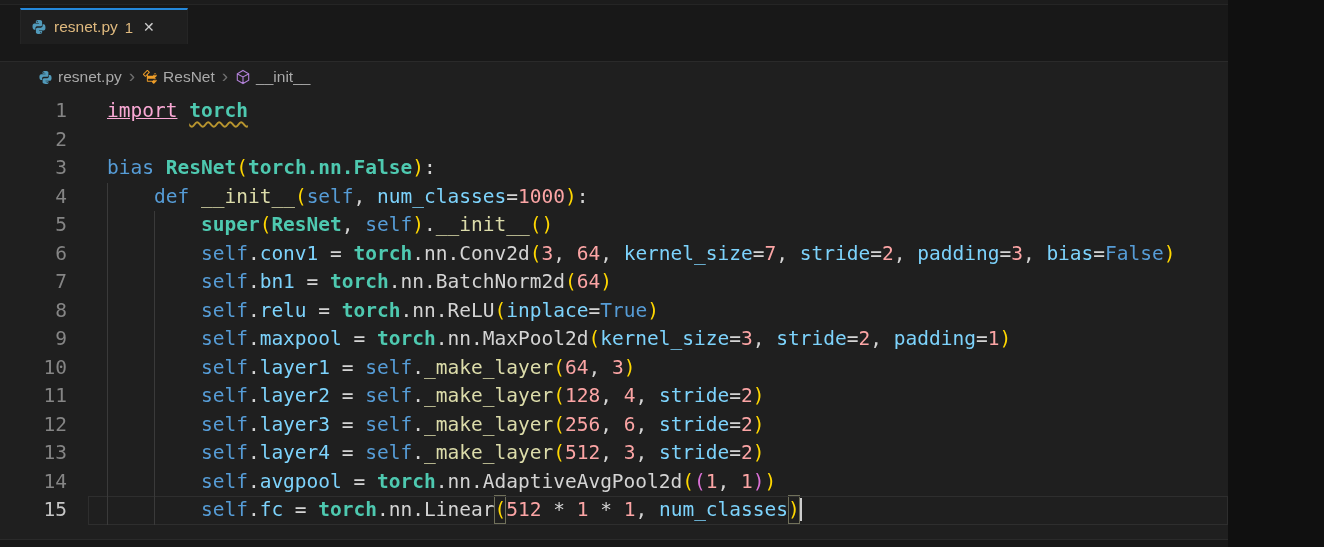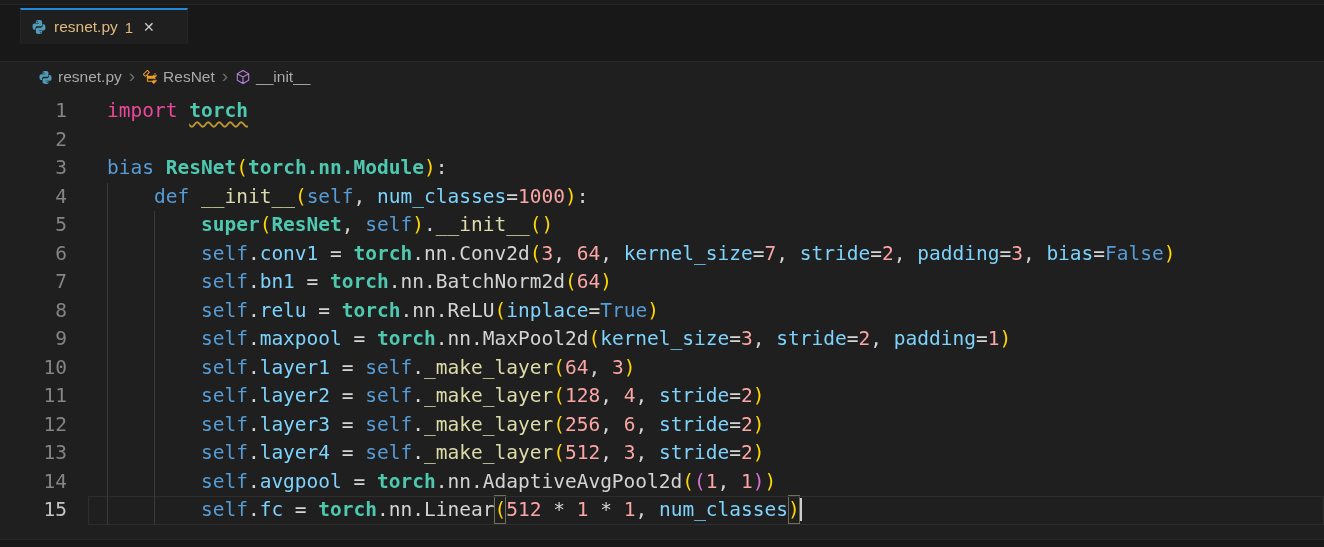--- a/index.html
+++ b/index.html
@@ -1,18 +1,18 @@
 <!DOCTYPE html>
 <html><head>
 <meta charset="utf-8">
 <style>
   * { margin:0; padding:0; box-sizing:border-box; }
   html,body { background:#101010; }
   .window {
-    width:1324px; height:547px; overflow:hidden; position:relative;
+    width:1228px; height:547px; overflow:hidden; position:relative;
     display:flex; flex-direction:column;
     background:#1f1f1f;
     font-family:"Liberation Sans","DejaVu Sans",sans-serif;
   }
   
   .top-strip { height:5px; background:#1c1c1c; border-bottom:1px solid #252525; flex:0 0 auto; }
   
   .tabbar { height:57px; background:#181818; border-bottom:1px solid #2a2a2a; flex:0 0 auto; position:relative; }
   .tab {
     position:absolute; left:20px; top:3px; width:168px; height:36px;
@@ -31,21 +31,21 @@
   
   .code { flex:1 1 auto; overflow:hidden; padding-top:5px; position:relative;
           font-family:"DejaVu Sans Mono","Liberation Mono",monospace; font-size:19.5px; }
   .line { display:flex; height:28.5px; line-height:28.5px; white-space:pre; }
   .gutter { flex:0 0 88px; width:88px; padding-right:21px; text-align:right; color:#858585; }
   .gutter.g-active { color:#C6C6C6; }
   .content { flex:1 1 auto; position:relative; padding-left:19px; }
   .line.active .content { outline:1px solid #2e2e2e; outline-offset:-1px; }
   .guide { position:absolute; top:0; bottom:0; width:1px; background:#3a3a3a; }
   
-  .tk-pink { color:#ec4899; }
+  .tk-pink { color:#f9a8d4;text-decoration:underline; }
   .tk-blue { color:#569CD6; }
   .tk-teal { color:#4EC9B0;font-weight:bold; }
   .tk-yel  { color:#DCDCAA; }
   .tk-lbl  { color:#7dd3fc; }
   .tk-num  { color:#fca5a5; }
   .tk-w    { color:#D4D4D4; }
   .tk-gold { color:#FFD700; }
   .tk-orch { color:#DA70D6; }
   .squig { text-decoration:underline; text-decoration-style:wavy; text-decoration-color:#b8952e;
            text-decoration-thickness:1.5px; text-underline-offset:4px; }
@@ -103,21 +103,21 @@
         </svg>
       </span>
       <span class="bc-label">__init__</span>
     </span>
   </div>
 
   <div class="code">
     <div>
         <div class="line"><span class="gutter">1</span><div class="content"><span class="tk-pink">import</span><span class="tk-w"> </span><span class="tk-teal squig">torch</span></div></div>
         <div class="line"><span class="gutter">2</span><div class="content"></div></div>
-        <div class="line"><span class="gutter">3</span><div class="content"><span class="tk-blue">bias</span><span class="tk-w"> </span><span class="tk-teal">ResNet</span><span class="tk-gold">(</span><span class="tk-teal">torch.nn.Module</span><span class="tk-gold">)</span><span class="tk-w">:</span></div></div>
+        <div class="line"><span class="gutter">3</span><div class="content"><span class="tk-blue">bias</span><span class="tk-w"> </span><span class="tk-teal">ResNet</span><span class="tk-gold">(</span><span class="tk-teal">torch.nn.False</span><span class="tk-gold">)</span><span class="tk-w">:</span></div></div>
         <div class="line"><span class="gutter">4</span><div class="content"><span class="guide" style="left: calc(0ch + 19px);"></span><span class="tk-w">    </span><span class="tk-blue">def</span><span class="tk-w"> </span><span class="tk-yel">__init__</span><span class="tk-gold">(</span><span class="tk-blue">self</span><span class="tk-w">, </span><span class="tk-lbl">num_classes</span><span class="tk-w">=</span><span class="tk-num">1000</span><span class="tk-gold">)</span><span class="tk-w">:</span></div></div>
         <div class="line"><span class="gutter">5</span><div class="content"><span class="guide" style="left: calc(0ch + 19px);"></span><span class="guide" style="left: calc(4ch + 19px);"></span><span class="tk-w">        </span><span class="tk-teal">super</span><span class="tk-gold">(</span><span class="tk-teal">ResNet</span><span class="tk-w">, </span><span class="tk-blue">self</span><span class="tk-gold">)</span><span class="tk-w">.</span><span class="tk-yel">__init__</span><span class="tk-gold">()</span></div></div>
         <div class="line"><span class="gutter">6</span><div class="content"><span class="guide" style="left: calc(0ch + 19px);"></span><span class="guide" style="left: calc(4ch + 19px);"></span><span class="tk-w">        </span><span class="tk-blue">self</span><span class="tk-w">.</span><span class="tk-lbl">conv1</span><span class="tk-w"> = </span><span class="tk-teal">torch</span><span class="tk-w">.nn.Conv2d</span><span class="tk-gold">(</span><span class="tk-num">3</span><span class="tk-w">, </span><span class="tk-num">64</span><span class="tk-w">, </span><span class="tk-lbl">kernel_size</span><span class="tk-w">=</span><span class="tk-num">7</span><span class="tk-w">, </span><span class="tk-lbl">stride</span><span class="tk-w">=</span><span class="tk-num">2</span><span class="tk-w">, </span><span class="tk-lbl">padding</span><span class="tk-w">=</span><span class="tk-num">3</span><span class="tk-w">, </span><span class="tk-lbl">bias</span><span class="tk-w">=</span><span class="tk-blue">False</span><span class="tk-gold">)</span></div></div>
         <div class="line"><span class="gutter">7</span><div class="content"><span class="guide" style="left: calc(0ch + 19px);"></span><span class="guide" style="left: calc(4ch + 19px);"></span><span class="tk-w">        </span><span class="tk-blue">self</span><span class="tk-w">.</span><span class="tk-lbl">bn1</span><span class="tk-w"> = </span><span class="tk-teal">torch</span><span class="tk-w">.nn.BatchNorm2d</span><span class="tk-gold">(</span><span class="tk-num">64</span><span class="tk-gold">)</span></div></div>
         <div class="line"><span class="gutter">8</span><div class="content"><span class="guide" style="left: calc(0ch + 19px);"></span><span class="guide" style="left: calc(4ch + 19px);"></span><span class="tk-w">        </span><span class="tk-blue">self</span><span class="tk-w">.</span><span class="tk-lbl">relu</span><span class="tk-w"> = </span><span class="tk-teal">torch</span><span class="tk-w">.nn.ReLU</span><span class="tk-gold">(</span><span class="tk-lbl">inplace</span><span class="tk-w">=</span><span class="tk-blue">True</span><span class="tk-gold">)</span></div></div>
         <div class="line"><span class="gutter">9</span><div class="content"><span class="guide" style="left: calc(0ch + 19px);"></span><span class="guide" style="left: calc(4ch + 19px);"></span><span class="tk-w">        </span><span class="tk-blue">self</span><span class="tk-w">.</span><span class="tk-lbl">maxpool</span><span class="tk-w"> = </span><span class="tk-teal">torch</span><span class="tk-w">.nn.MaxPool2d</span><span class="tk-gold">(</span><span class="tk-lbl">kernel_size</span><span class="tk-w">=</span><span class="tk-num">3</span><span class="tk-w">, </span><span class="tk-lbl">stride</span><span class="tk-w">=</span><span class="tk-num">2</span><span class="tk-w">, </span><span class="tk-lbl">padding</span><span class="tk-w">=</span><span class="tk-num">1</span><span class="tk-gold">)</span></div></div>
         <div class="line"><span class="gutter">10</span><div class="content"><span class="guide" style="left: calc(0ch + 19px);"></span><span class="guide" style="left: calc(4ch + 19px);"></span><span class="tk-w">        </span><span class="tk-blue">self</span><span class="tk-w">.</span><span class="tk-lbl">layer1</span><span class="tk-w"> = </span><span class="tk-blue">self</span><span class="tk-w">.</span><span class="tk-yel">_make_layer</span><span class="tk-gold">(</span><span class="tk-num">64</span><span class="tk-w">, </span><span class="tk-num">3</span><span class="tk-gold">)</span></div></div>
         <div class="line"><span class="gutter">11</span><div class="content"><span class="guide" style="left: calc(0ch + 19px);"></span><span class="guide" style="left: calc(4ch + 19px);"></span><span class="tk-w">        </span><span class="tk-blue">self</span><span class="tk-w">.</span><span class="tk-lbl">layer2</span><span class="tk-w"> = </span><span class="tk-blue">self</span><span class="tk-w">.</span><span class="tk-yel">_make_layer</span><span class="tk-gold">(</span><span class="tk-num">128</span><span class="tk-w">, </span><span class="tk-num">4</span><span class="tk-w">, </span><span class="tk-lbl">stride</span><span class="tk-w">=</span><span class="tk-num">2</span><span class="tk-gold">)</span></div></div>
         <div class="line"><span class="gutter">12</span><div class="content"><span class="guide" style="left: calc(0ch + 19px);"></span><span class="guide" style="left: calc(4ch + 19px);"></span><span class="tk-w">        </span><span class="tk-blue">self</span><span class="tk-w">.</span><span class="tk-lbl">layer3</span><span class="tk-w"> = </span><span class="tk-blue">self</span><span class="tk-w">.</span><span class="tk-yel">_make_layer</span><span class="tk-gold">(</span><span class="tk-num">256</span><span class="tk-w">, </span><span class="tk-num">6</span><span class="tk-w">, </span><span class="tk-lbl">stride</span><span class="tk-w">=</span><span class="tk-num">2</span><span class="tk-gold">)</span></div></div>
         <div class="line"><span class="gutter">13</span><div class="content"><span class="guide" style="left: calc(0ch + 19px);"></span><span class="guide" style="left: calc(4ch + 19px);"></span><span class="tk-w">        </span><span class="tk-blue">self</span><span class="tk-w">.</span><span class="tk-lbl">layer4</span><span class="tk-w"> = </span><span class="tk-blue">self</span><span class="tk-w">.</span><span class="tk-yel">_make_layer</span><span class="tk-gold">(</span><span class="tk-num">512</span><span class="tk-w">, </span><span class="tk-num">3</span><span class="tk-w">, </span><span class="tk-lbl">stride</span><span class="tk-w">=</span><span class="tk-num">2</span><span class="tk-gold">)</span></div></div>

